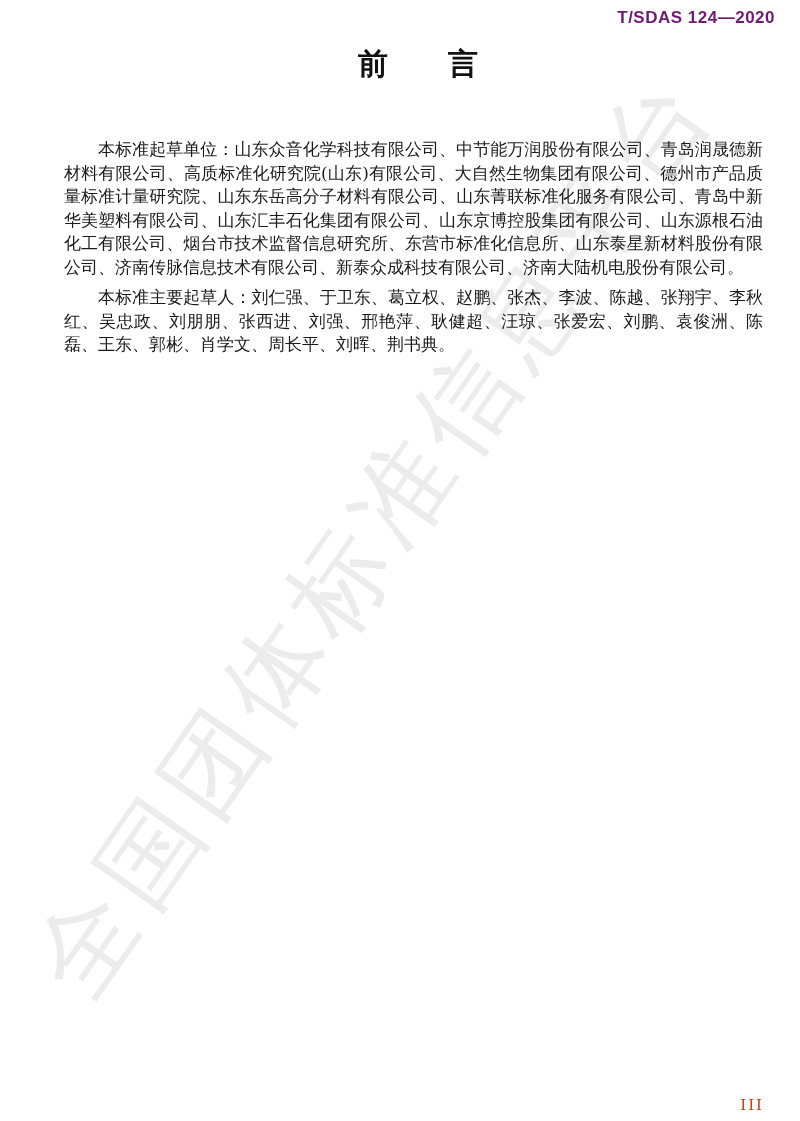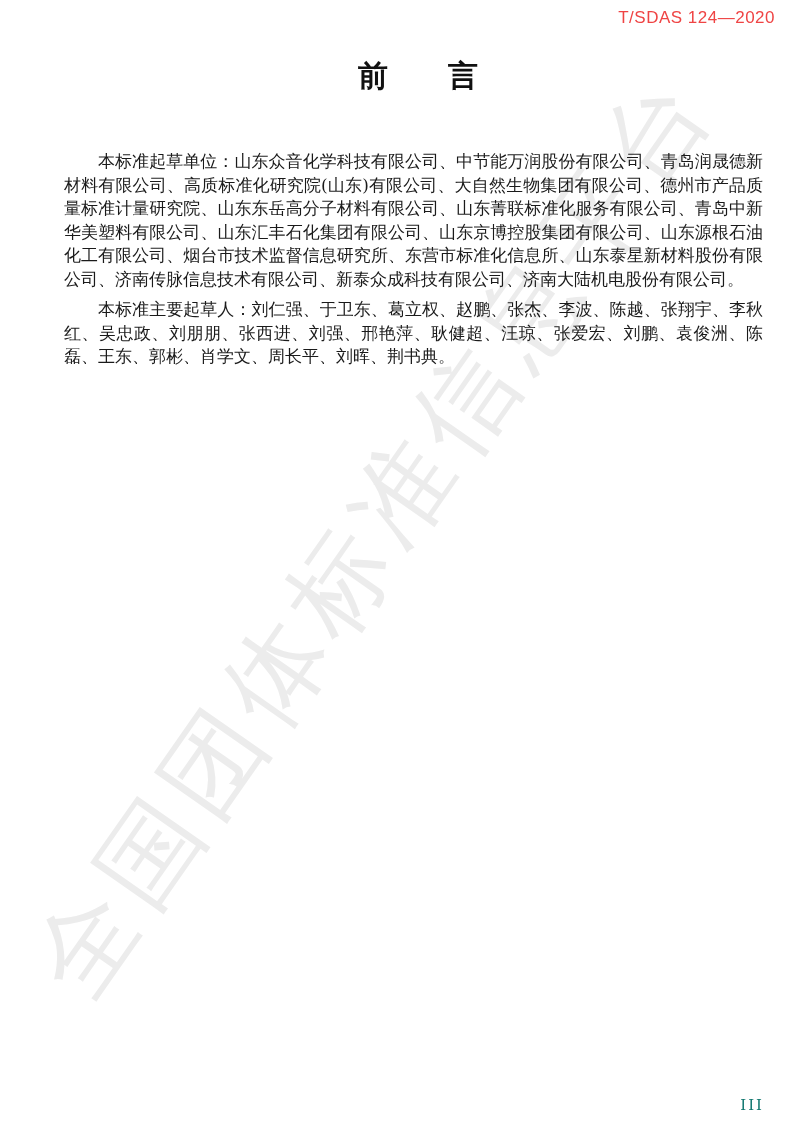--- a/index.html
+++ b/index.html
@@ -30,29 +30,29 @@
     z-index: 0;
     user-select: none;
     pointer-events: none;
   }
   .doc-number {
     position: absolute;
     top: 8px;
     right: 25px;
     font-family: "Liberation Sans", "DejaVu Sans", sans-serif;
     font-size: 17px;
-    font-weight: 400;
+    font-weight: 700;
     letter-spacing: 0.5px;
-    color: #ef4444;
+    color: #701a75;
     z-index: 2;
   }
   .title {
     position: relative;
     z-index: 1;
-    margin: 12px;
+    margin: 0;
     padding-top: 44px;
     text-align: center;
     font-family: "Liberation Sans", "DejaVu Sans", sans-serif;
     font-weight: bold;
     font-size: 30px;
     line-height: 40px;
     color: #111111;
     padding-left: 36px;
   }
   .content {
@@ -71,21 +71,21 @@
   .content p.drafters {
     margin-top: 7px;
   }
   .page-number {
     position: absolute;
     bottom: 7px;
     right: 36px;
     font-family: "DejaVu Serif", "Liberation Serif", serif;
     font-size: 15px;
     letter-spacing: 2px;
-    color: #0f766e;
+    color: #c2410c;
     z-index: 1;
   }
 </style>
 </head>
 <body>
 
 <div class="page">
 
   <div class="watermark" style="color: rgb(236, 236, 236);">全国团体标准信息平台</div>
 

